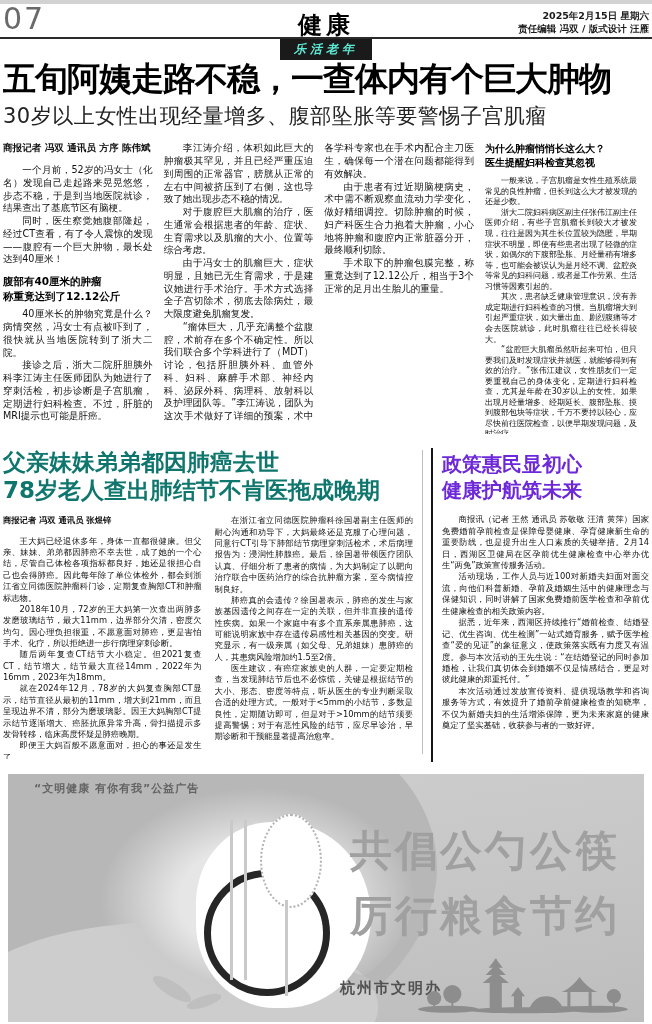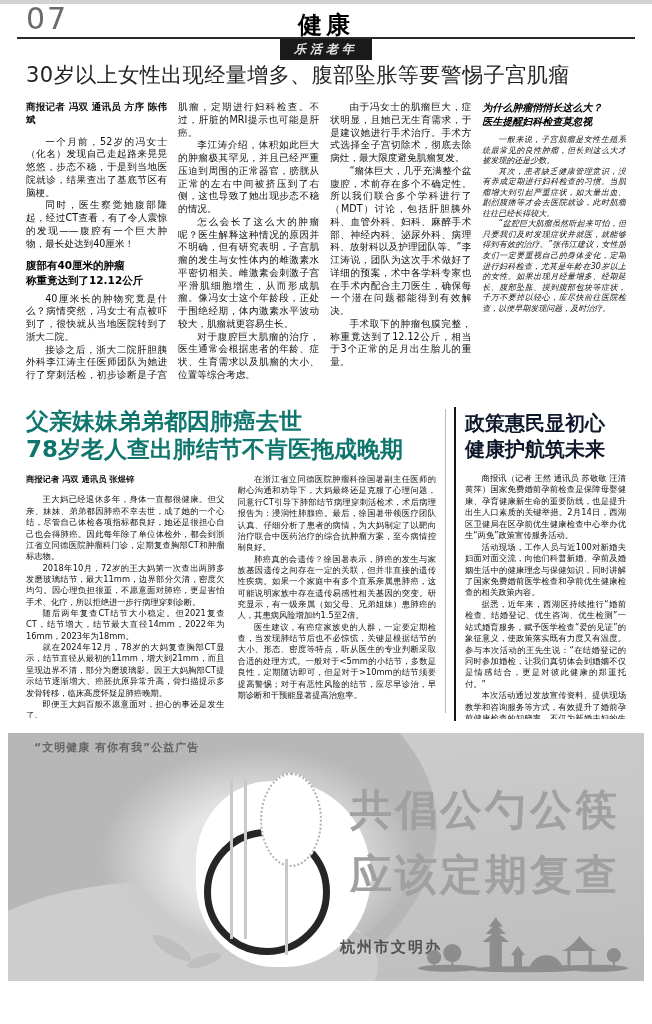--- a/index.html
+++ b/index.html
@@ -1,57 +1,57 @@
 <!DOCTYPE html>
 <html><head>
 <meta charset="utf-8">
 <style>
   html,body{margin:0;padding:0;background:#e9e9e9;}
   .sheet{position:relative;width:652px;height:1024px;background:#fff;overflow:hidden;
          font-family:"DejaVu Sans",sans-serif;color:#111;margin:0 auto;}
   .topstrip{height:4px;background:#d2d2d2;}
-  .pad{padding:0 26px;}
+  .pad{padding:0 3px;}
 
   
   .hdr{position:relative;height:46px;}
   .hdr-rule{position:absolute;left:-9px;right:-9px;top:33px;height:2px;background:#2b2b2b;}
   .pagenum{position:absolute;left:0;top:-3px;font-size:30px;color:#6a6a6a;letter-spacing:2px;}
   .hdr-center{position:absolute;left:0;right:0;top:8px;text-align:center;}
   .section-title{font-size:24px;font-weight:bold;letter-spacing:4px;line-height:26px;color:#000;}
-  .masthead{display:inline-block;position:relative;z-index:2;background:#1a1a1a;color:#e5e5e5;
+  .masthead{display:inline-block;position:relative;z-index:2;background:#1a1a1a;color:#5eead4;
             font-family:"DejaVu Serif",serif;font-style:italic;font-weight:bold;font-size:12px;
             letter-spacing:4px;padding:2px 14px;margin-top:-2px;}
   .hdr-right{position:absolute;right:0;top:5px;text-align:right;font-size:9.5px;font-weight:bold;
              line-height:13px;color:#1a1a1a;}
 
   
   .a1{margin-top:11px;}
   .a1-headline{font-size:33px;font-weight:900;letter-spacing:-1px;white-space:nowrap;color:#000;line-height:1.1;}
   .dek{font-size:21px;margin-top:5px;color:#222;letter-spacing:0.5px;}
   .a1-body{display:flex;margin-top:12px;height:292px;overflow:hidden;}
   .a1-left{width:471px;height:292px;column-count:3;column-gap:11px;column-fill:auto;
            font-size:9.6px;line-height:1.33;text-align:justify;overflow:hidden;}
   .a1-right{width:152px;height:292px;margin-left:11px;font-size:8px;line-height:1.32;
-            text-align:justify;overflow:hidden;font-style:italic;}
+            text-align:justify;overflow:hidden;}
   p{margin:0;}
   .ind{text-indent:2em;}
   .byline{font-weight:bold;margin-bottom:9px;}
   .subhead{font-weight:bold;font-size:10.5px;line-height:1.4;margin:8px 0 5px;color:#000;}
   .a1-right .subhead{font-size:10px;margin:0 0 6px;}
 
   
   .bottomzone{display:flex;margin-top:14px;height:314px;}
   .a2{width:410px;}
   .a2-head{font-size:23px;font-weight:900;line-height:1.22;color:#0f766e;}
   .a2-body{display:flex;gap:13px;margin-top:11px;height:244px;overflow:hidden;
            font-size:8.3px;line-height:1.37;text-align:justify;}
   .a2-col{flex:1;overflow:hidden;}
   .vdiv{width:1px;background:#bdbdbd;margin:2px 8px 8px 9px;}
   .a3{flex:1;border-left:2px solid #161616;padding:3px 0 0 9px;overflow:hidden;}
-  .a3-head{font-size:20px;font-weight:900;line-height:1.3;color:#0f172a;}
+  .a3-head{font-size:20px;font-weight:900;line-height:1.3;color:#6d28d9;}
   .a3-body{margin-top:11px;font-size:8.3px;line-height:1.38;text-align:justify;height:246px;overflow:hidden;}
 
   
   .ad{position:relative;margin:12px 8px 0;height:248px;background:linear-gradient(172deg,#cecece 0%,#c6c6c6 55%,#bdbdbd 100%);overflow:hidden;}
   .ad-dark{position:absolute;left:-70px;top:-70px;width:500px;height:360px;background:#b7b7b7;
            border-radius:42% 58% 55% 45%;transform:rotate(-10deg);z-index:1;}
   .ad-light{position:absolute;left:-50px;bottom:-70px;width:420px;height:170px;background:#cdcdcd;
             border-radius:50%;z-index:1;}
   .wc-blob{position:absolute;left:92px;top:14px;width:315px;height:224px;z-index:2;
            background:radial-gradient(closest-side,#e6e6e6 50%,#cbcbcb 78%,rgba(203,203,203,0) 100%);
@@ -82,51 +82,57 @@
 
   <div class="pad">
 
     <header class="hdr">
       <div class="hdr-rule"></div>
       <div class="pagenum">07</div>
       <div class="hdr-center">
         <div class="section-title">健康</div>
         <div class="masthead">乐活老年</div>
       </div>
+      <div class="hdr-right">
+        <div>2025年2月15日 星期六</div>
+        <div>责任编辑 冯双 / 版式设计 汪雁</div>
+      </div>
     </header>
 
     <section class="a1">
+      <div class="a1-headline">五旬阿姨走路不稳，一查体内有个巨大肿物</div>
       <div class="dek">30岁以上女性出现经量增多、腹部坠胀等要警惕子宫肌瘤</div>
 
       <div class="a1-body">
         <div class="a1-left">
           <p class="byline">商报记者 冯双 通讯员 方序 陈伟斌</p>
           <p class="ind">一个月前，52岁的冯女士（化名）发现自己走起路来晃晃悠悠，步态不稳，于是到当地医院就诊，结果查出了基底节区有脑梗。</p>
           <p class="ind">同时，医生察觉她腹部隆起，经过CT查看，有了令人震惊的发现——腹腔有一个巨大肿物，最长处达到40厘米！</p>
           <div class="subhead">
             <div>腹部有40厘米的肿瘤</div>
             <div>称重竟达到了12.12公斤</div>
           </div>
           <p class="ind">40厘米长的肿物究竟是什么？病情突然，冯女士有点被吓到了，很快就从当地医院转到了浙大二院。</p>
           <p class="ind">接诊之后，浙大二院肝胆胰外科李江涛主任医师团队为她进行了穿刺活检，初步诊断是子宫肌瘤，定期进行妇科检查。不过，肝脏的MRI提示也可能是肝癌。</p>
           <p class="ind">李江涛介绍，体积如此巨大的肿瘤极其罕见，并且已经严重压迫到周围的正常器官，膀胱从正常的左右中间被挤压到了右侧，这也导致了她出现步态不稳的情况。</p>
-          <p class="ind">怎么会长了这么大的肿瘤呢？医生解释这种情况的原因并不明确，但有研究表明，子宫肌瘤的发生与女性体内的雌激素水平密切相关。雌激素会刺激子宫平滑肌细胞增生，从而形成肌瘤。像冯女士这个年龄段，正处于围绝经期，体内激素水平波动较大，肌瘤就更容易生长。</p>
           <p class="ind">对于腹腔巨大肌瘤的治疗，医生通常会根据患者的年龄、症状、生育需求以及肌瘤的大小、位置等综合考虑。</p>
           <p class="ind">由于冯女士的肌瘤巨大，症状明显，且她已无生育需求，于是建议她进行手术治疗。手术方式选择全子宫切除术，彻底去除病灶，最大限度避免肌瘤复发。</p>
           <p class="ind">“瘤体巨大，几乎充满整个盆腹腔，术前存在多个不确定性。所以我们联合多个学科进行了（MDT）讨论，包括肝胆胰外科、血管外科、妇科、麻醉手术部、神经内科、泌尿外科、病理科、放射科以及护理团队等。”李江涛说，团队为这次手术做好了详细的预案，术中各学科专家也在手术内配合主刀医生，确保每一个潜在问题都能得到有效解决。</p>
+          <p class="ind">由于患者有过近期脑梗病史，术中需不断观察血流动力学变化，做好精细调控。切除肿瘤的时候，妇产科医生合力抱着大肿瘤，小心地将肿瘤和腹腔内正常脏器分开，最终顺利切除。</p>
           <p class="ind">手术取下的肿瘤包膜完整，称重竟达到了12.12公斤，相当于3个正常的足月出生胎儿的重量。</p>
 
         </div>
 
         <div class="a1-right">
           <div class="subhead">
             <div>为什么肿瘤悄悄长这么大？</div>
             <div>医生提醒妇科检查莫忽视</div>
           </div>
           <p class="ind">一般来说，子宫肌瘤是女性生殖系统最常见的良性肿瘤，但长到这么大才被发现的还是少数。</p>
+          <p class="ind">浙大二院妇科病区副主任张伟江副主任医师介绍，有些子宫肌瘤长到较大才被发现，往往是因为其生长位置较为隐匿，早期症状不明显，即使有些患者出现了轻微的症状，如偶尔的下腹部坠胀、月经量稍有增多等，也可能会被误认为是月经不调、盆腔炎等常见的妇科问题，或者是工作劳累、生活习惯等因素引起的。</p>
           <p class="ind">其次，患者缺乏健康管理意识，没有养成定期进行妇科检查的习惯。当肌瘤增大到引起严重症状，如大量出血、剧烈腹痛等才会去医院就诊，此时肌瘤往往已经长得较大。</p>
           <p class="ind">“盆腔巨大肌瘤虽然听起来可怕，但只要我们及时发现症状并就医，就能够得到有效的治疗。”张伟江建议，女性朋友们一定要重视自己的身体变化，定期进行妇科检查，尤其是年龄在30岁以上的女性。如果出现月经量增多、经期延长、腹部坠胀、摸到腹部包块等症状，千万不要掉以轻心，应尽快前往医院检查，以便早期发现问题，及时治疗。</p>
         </div>
       </div>
     </section>
 
     <section class="bottomzone">
 
       <div class="a2">
         <div class="a2-head">
@@ -179,21 +185,21 @@
     <div class="leaf" style="left:330px;top:200px;width:40px;height:13px;transform:rotate(20deg);"></div>
     <div class="plate-white"></div>
     <div class="plate-ring"></div>
     <div class="spoon"></div>
     <div class="chop c1"></div>
     <div class="chop c2"></div>
     <div class="spoon-handle"></div>
 
     <div class="ad-slogan">
       <div>共倡公勺公筷</div>
-      <div>应该定期复查</div>
+      <div>厉行粮食节约</div>
     </div>
 
     <div class="ad-credit">杭州市文明办</div>
 
     <svg class="ad-skyline" viewBox="0 0 210 62">
       <g fill="#8d8d8d">
         <ellipse cx="30" cy="58" rx="30" ry="3.5"></ellipse>
         <ellipse cx="105" cy="59" rx="55" ry="3"></ellipse>
         <ellipse cx="178" cy="58" rx="30" ry="3.5"></ellipse>
         <circle cx="16" cy="47" r="7"></circle>

